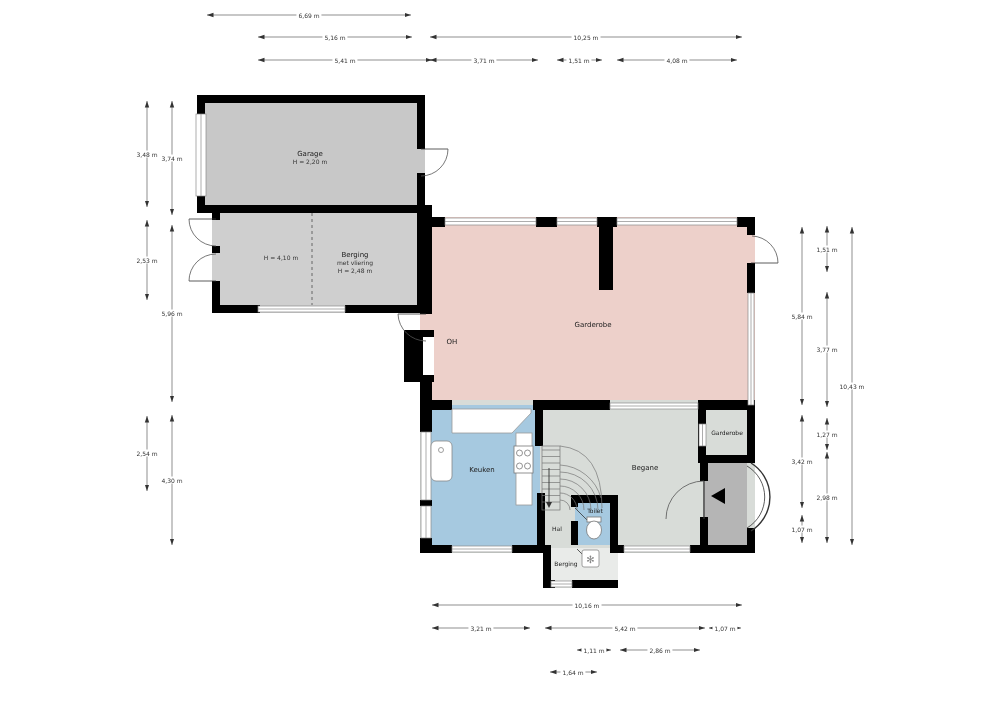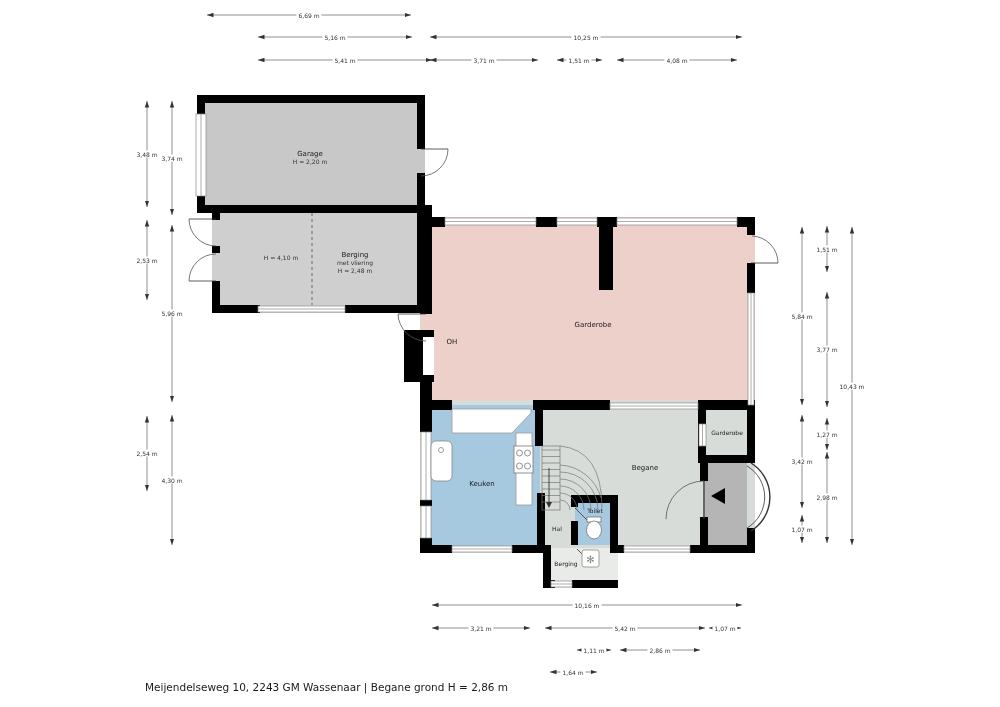--- a/index.html
+++ b/index.html
@@ -278,23 +278,22 @@
   <div class="room-sub">H = 2,20 m</div>
 </div>
 <div class="room-label room-sub" style="left:281px;top:258px">H = 4,10 m</div>
 <div class="room-label" style="left:355px;top:263px">
   <div>Berging</div>
   <div class="room-sub">met vliering</div>
   <div class="room-sub">H = 2,48 m</div>
 </div>
 <div class="room-label" style="left:593px;top:325px">Garderobe</div>
 <div class="room-label" style="left:452px;top:342px">OH</div>
-<div class="room-label" style="left:482px;top:484px">Keuken</div>
+<div class="room-label" style="left:482px;top:470px">Keuken</div>
 <div class="room-label" style="left:645px;top:468px">Begane</div>
 <div class="room-label" style="left:727px;top:433px;font-size:6px">Garderobe</div>
 <div class="room-label" style="left:557px;top:529px;font-size:6px">Hal</div>
 <div class="room-label" style="left:595px;top:511px;font-size:6px">Toilet</div>
 <div class="room-label" style="left:566px;top:564px;font-size:6px">Berging</div>
 <div class="vent" style="left:590.5px;top:559px">✻</div>
 
-<div class="caption">Meijendelseweg 10, 2243 GM Wassenaar | Begane grond H = 2,86 m</div>
 
 </div>
 
 </body></html>

